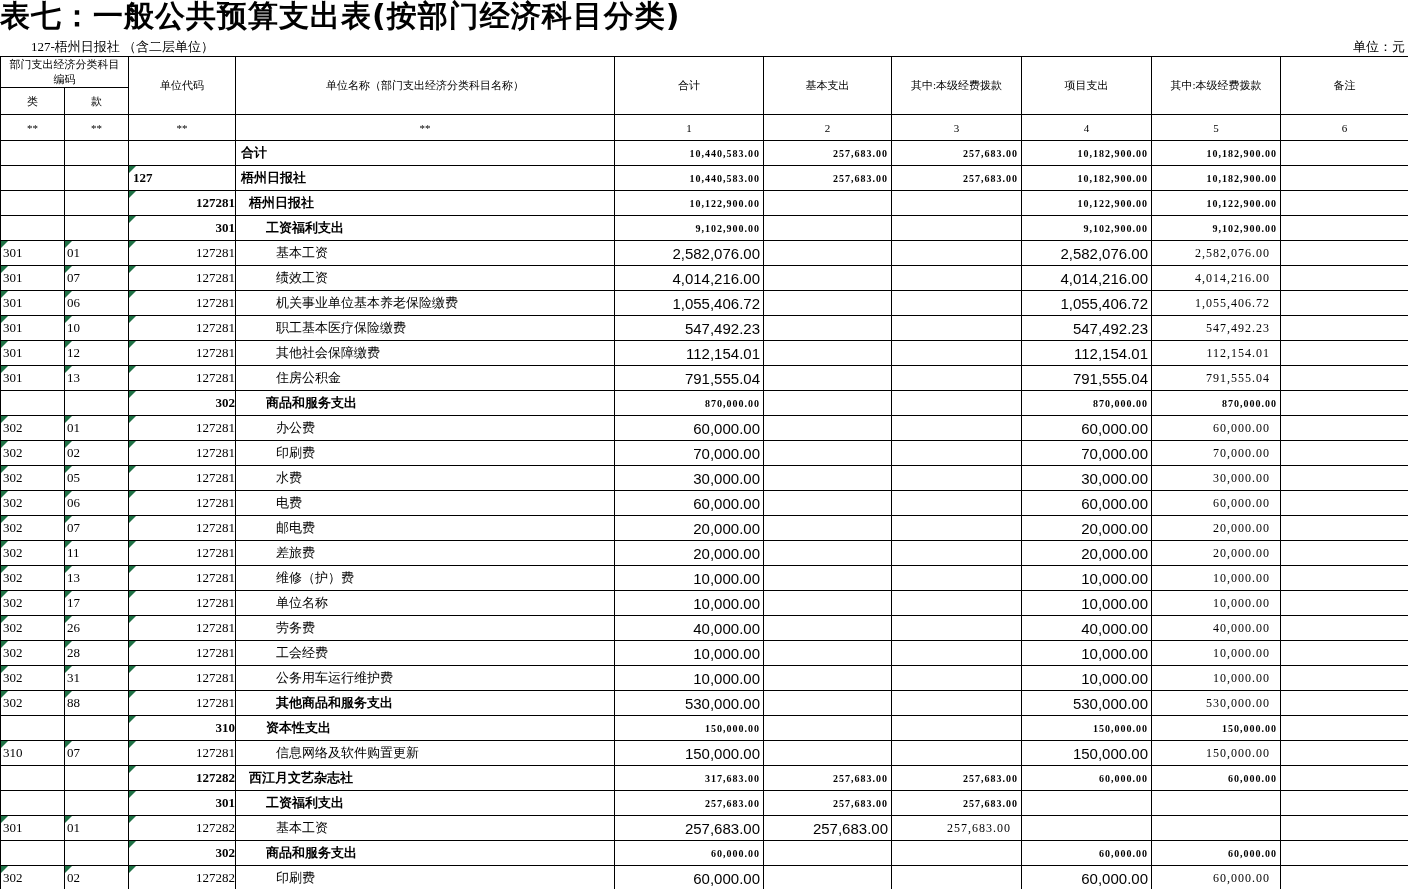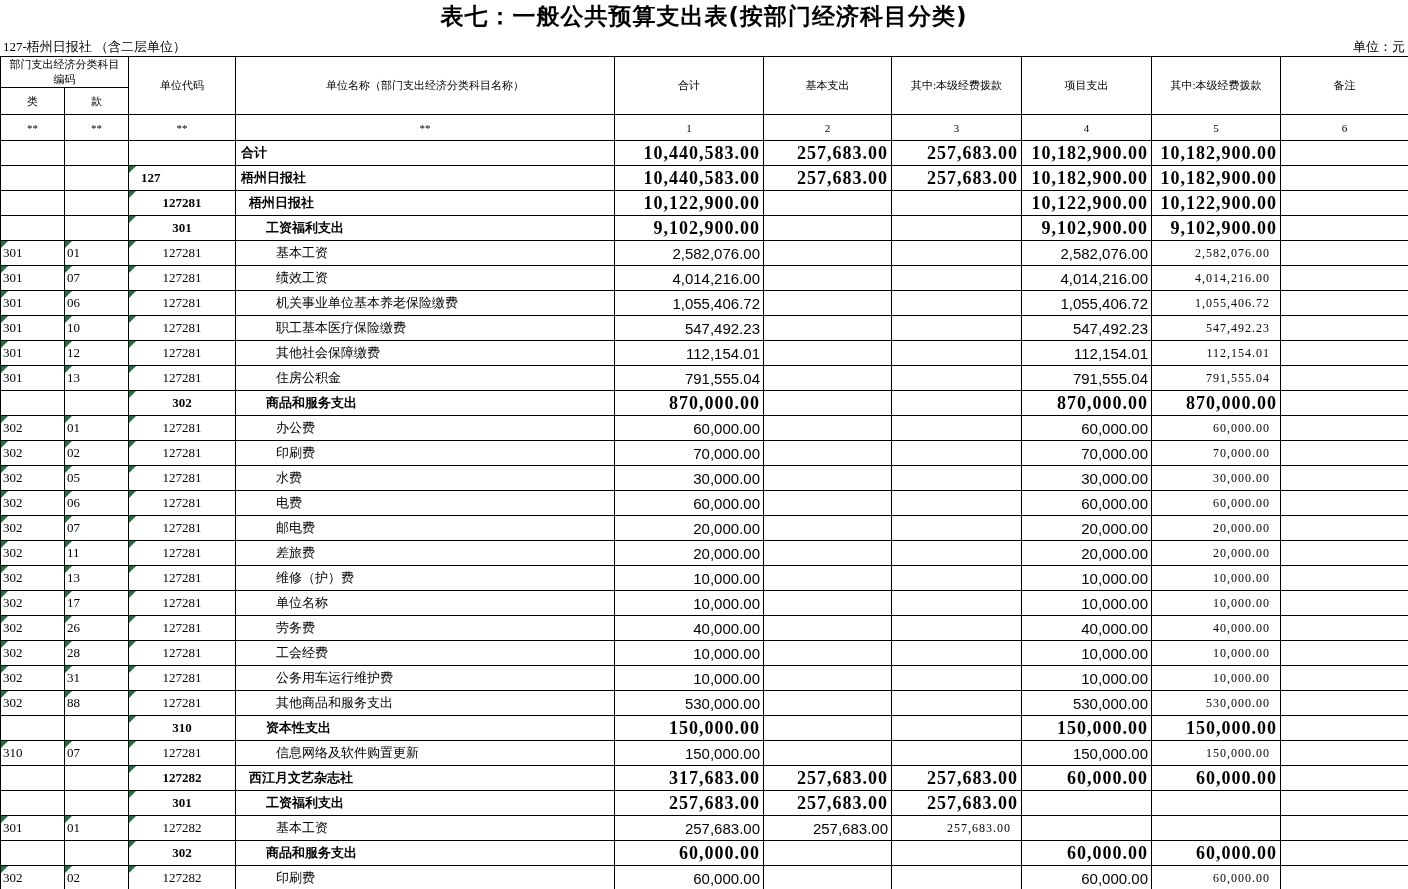--- a/index.html
+++ b/index.html
@@ -1,49 +1,49 @@
 <!DOCTYPE html>
 <html><head>
 <meta charset="utf-8">
 <style>
   html,body{margin:0;padding:0;}
   body{
     width:1408px;height:889px;background:#fff;overflow:hidden;
     font-family:"Liberation Serif","DejaVu Serif",serif;color:#000;
   }
   .title{
-    height:30px;line-height:32px;text-align:center;
+    height:30px;line-height:32px;
     font-family:"DejaVu Sans","Liberation Sans",sans-serif;
-    font-weight:bold;font-size:23px;letter-spacing:1px;
+    font-weight:bold;font-size:30px;letter-spacing:1px;
   }
   .meta{
     height:26px;display:flex;justify-content:space-between;align-items:flex-end;
-    padding:0 3px;box-sizing:border-box;font-size:13px;
+    padding:0 3px;box-sizing:border-box;font-size:13px;margin-left:28px;
   }
   table{border-collapse:collapse;table-layout:fixed;width:1408px;}
   th,td{
     border:1px solid #000;padding:0;margin:0;overflow:hidden;
     white-space:nowrap;vertical-align:middle;box-sizing:border-box;
   }
   thead th{font-weight:normal;font-size:11px;text-align:center;}
   th.wrap{white-space:normal;line-height:15px;padding:0 4px;}
   tr.hr1{height:31px;}
   tr.hr2{height:27px;}
   tr.hr3{height:26px;}
   tbody tr{height:25px;}
   td{position:relative;font-size:13px;}
   td.c-cls,td.c-item{text-align:left;padding-left:2px;}
-  td.c-code{text-align:center;}
-  td.c-code.left{text-align:left;padding-left:12px;}
+  td.c-code{text-align:right;}
+  td.c-code.left{text-align:left;padding-left:4px;}
   td.c-name{text-align:left;}
   td.c-num{text-align:right;padding-right:3px;}
   td.num-big{font-family:"Liberation Sans","DejaVu Sans",sans-serif;font-size:15px;}
   td.num-small{font-family:"Liberation Serif","DejaVu Serif",serif;font-size:12px;letter-spacing:1px;padding-right:10px;}
   tr.bold td{font-weight:bold;}
-  tr.bold td.c-num{font-size:18px;letter-spacing:1px;}
+  tr.bold td.c-num{font-size:10px;letter-spacing:1px;}
   .tri{
     position:absolute;top:0;left:0;width:0;height:0;
     border-top:7px solid #1E7145;border-right:7px solid transparent;
   }
 </style>
 </head>
 <body>
 
 <div class="title">表七：一般公共预算支出表(按部门经济科目分类)</div>
 
@@ -356,21 +356,21 @@
         <td class="c-num num-big"></td>
         <td class="c-num num-small"></td>
         <td class="c-num num-big">10,000.00</td>
         <td class="c-num num-small">10,000.00</td>
         <td class="c-note"></td>
       </tr>
       <tr>
         <td class="c-cls"><span class="tri"></span><span>302</span></td>
         <td class="c-item"><span class="tri"></span><span>88</span></td>
         <td class="c-code"><span class="tri"></span><span>127281</span></td>
-        <td class="c-name" style="padding-left: 40px;"><span>其他商品和服务支出</span></td>
+        <td class="c-name" style="padding-left: 40px; font-weight: bold;"><span>其他商品和服务支出</span></td>
         <td class="c-num num-big">530,000.00</td>
         <td class="c-num num-big"></td>
         <td class="c-num num-small"></td>
         <td class="c-num num-big">530,000.00</td>
         <td class="c-num num-small">530,000.00</td>
         <td class="c-note"></td>
       </tr>
       <tr class="bold">
         <td class="c-cls"></td>
         <td class="c-item"></td>

